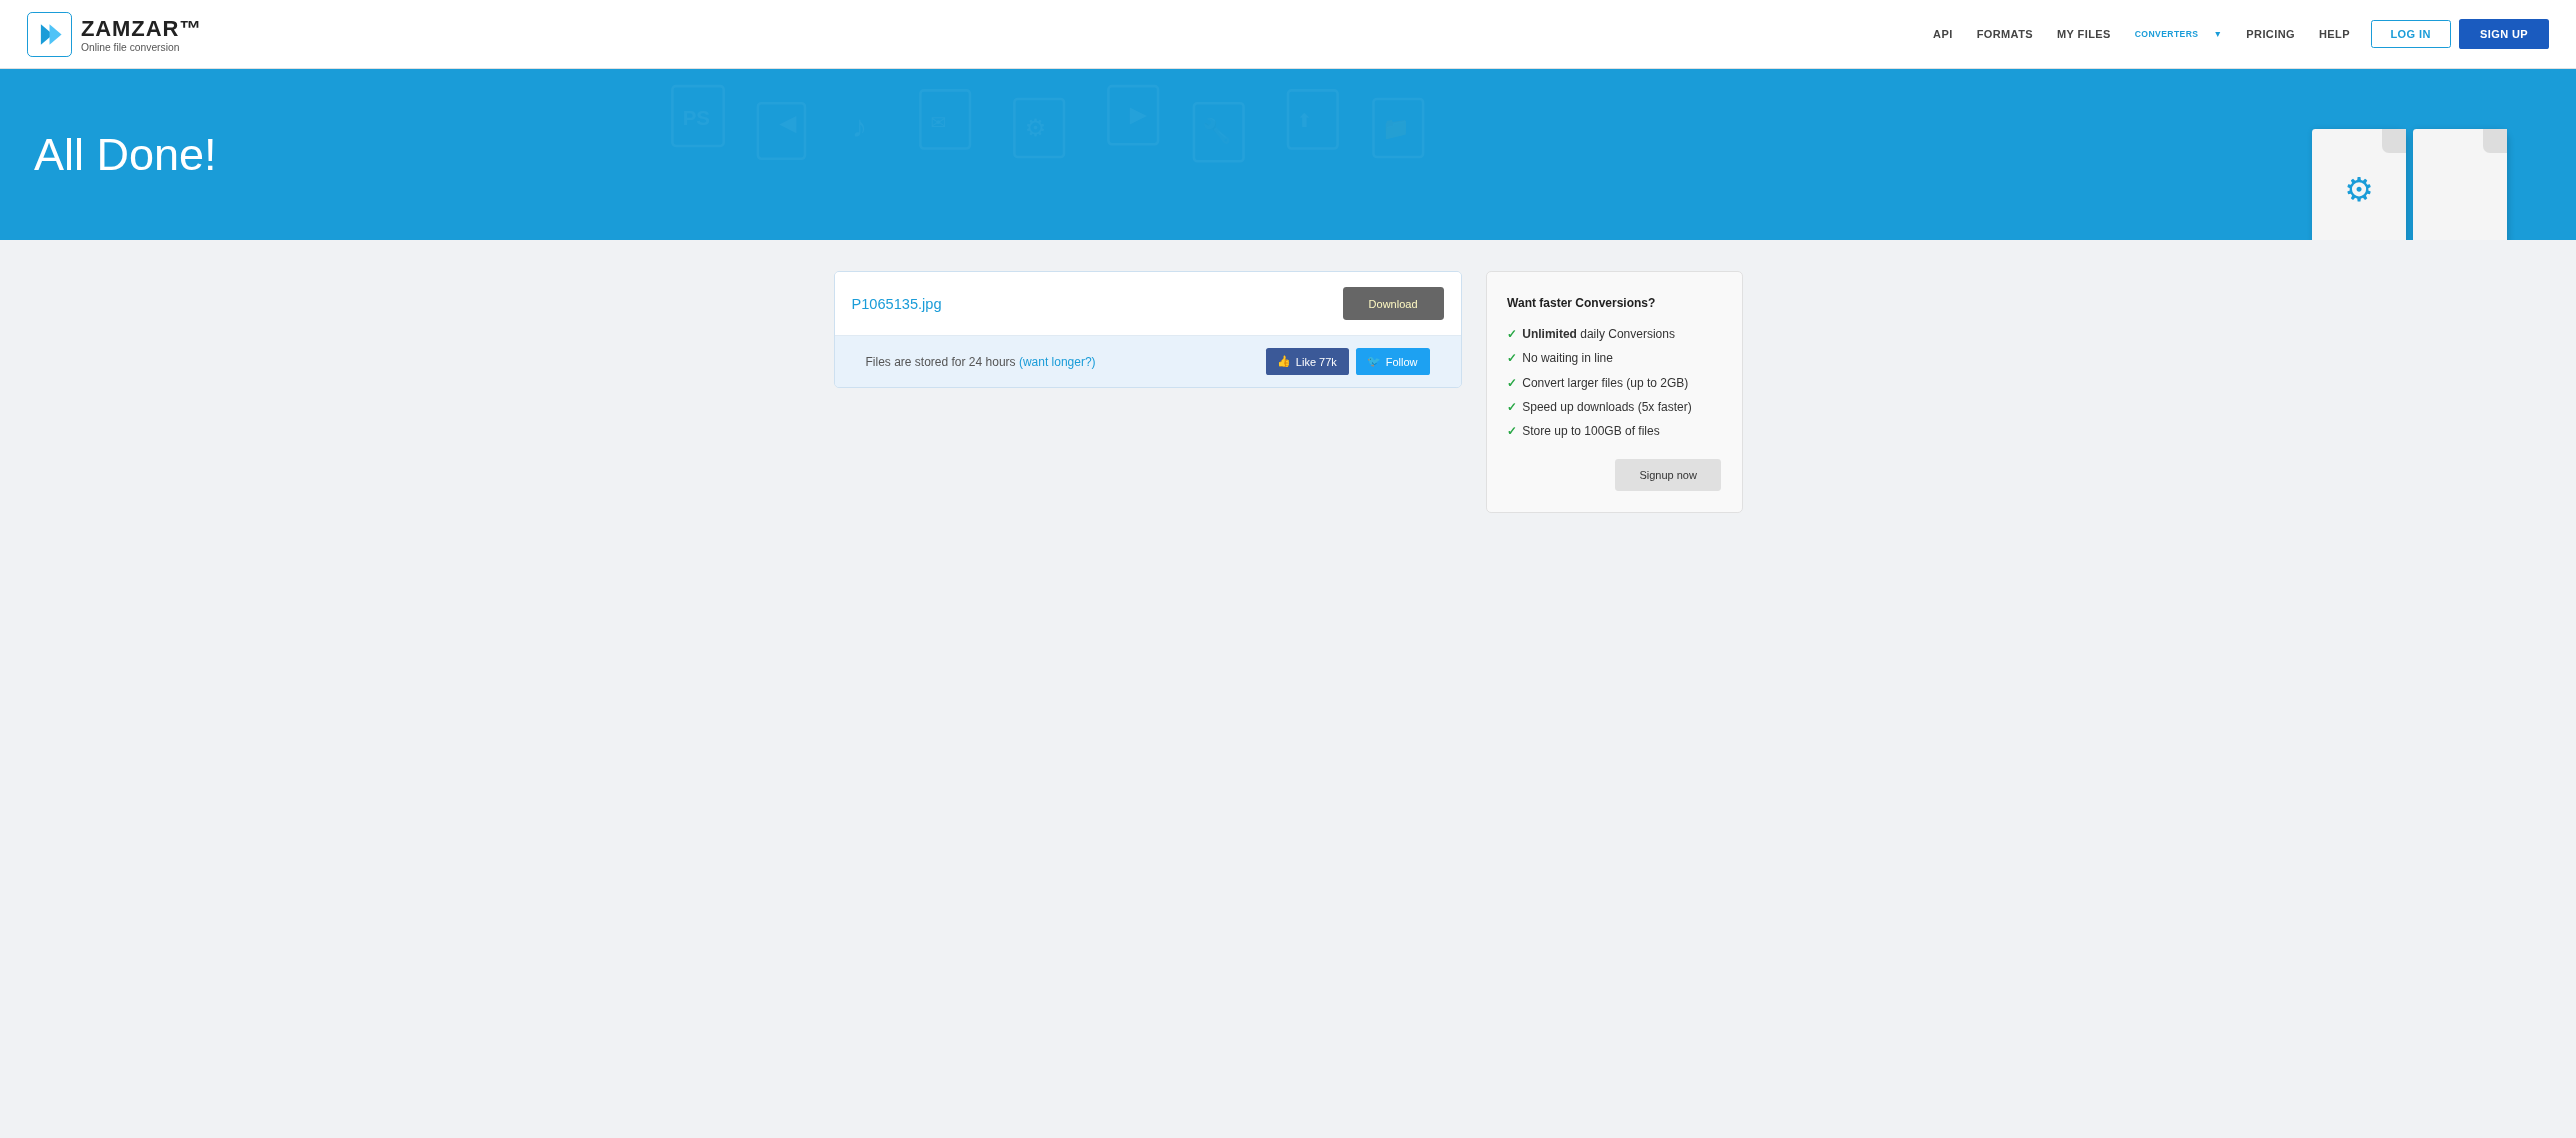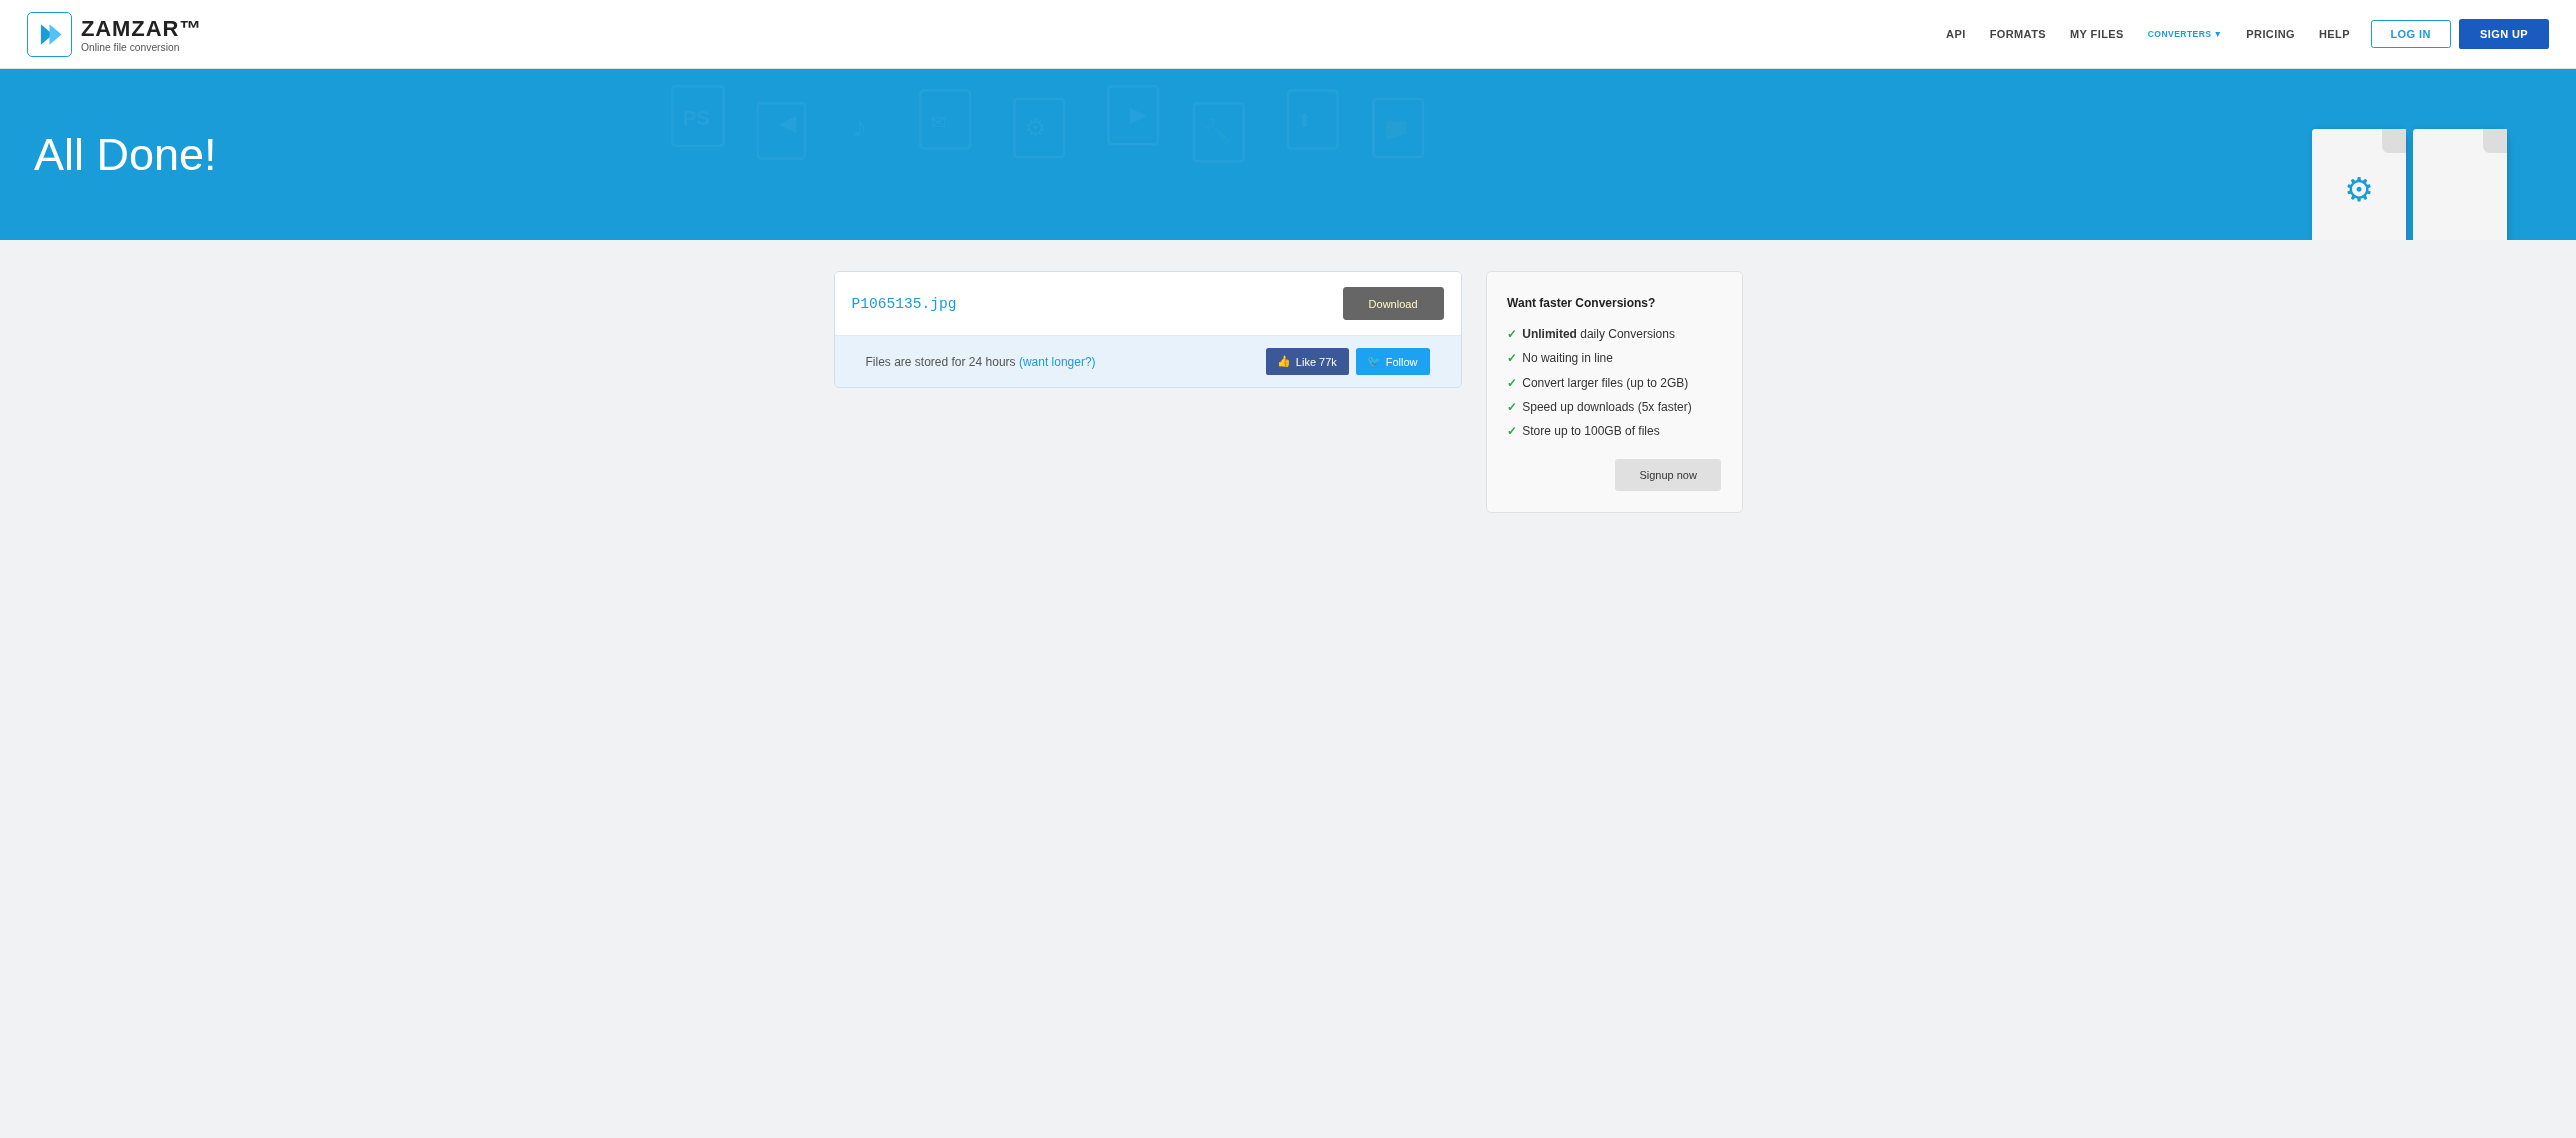--- a/index.html
+++ b/index.html
@@ -51,21 +51,21 @@
     .nav a {
       text-decoration: none;
       color: #444;
       font-size: 11px;
       font-weight: 600;
       letter-spacing: 0.4px;
     }
     .nav-converters {
       display: flex;
       align-items: center;
-      gap: 2px;
+      gap: 15px;
     }
     .nav-converters span { color: #1a9cd8; font-size: 8.6px; }
     .header-btns { display: flex; gap: 8.6px; align-items: center; }
     .btn-login {
       border: 1.7px solid #1a9cd8;
       background: #fff;
       color: #1a9cd8;
       padding: 6.9px 19px;
       font-size: 11px;
       font-weight: bold;
@@ -214,21 +214,20 @@
       justify-content: space-between;
       align-items: center;
       padding: 15.4px 17px;
       background: #fff;
       border-bottom: 0.9px solid #e0eaf3;
     }
     .file-name {
       font-size: 14.6px;
       color: #1a9cd8;
       font-weight: 500;
-      font-family: Liberation Mono, monospace;
     }
     .btn-download {
       background: #666;
       color: #fef9c3;
       border: none;
       border-radius: 3.4px;
       padding: 10.3px 26px;
       font-size: 11px;
       cursor: pointer;
       font-weight: 500;

